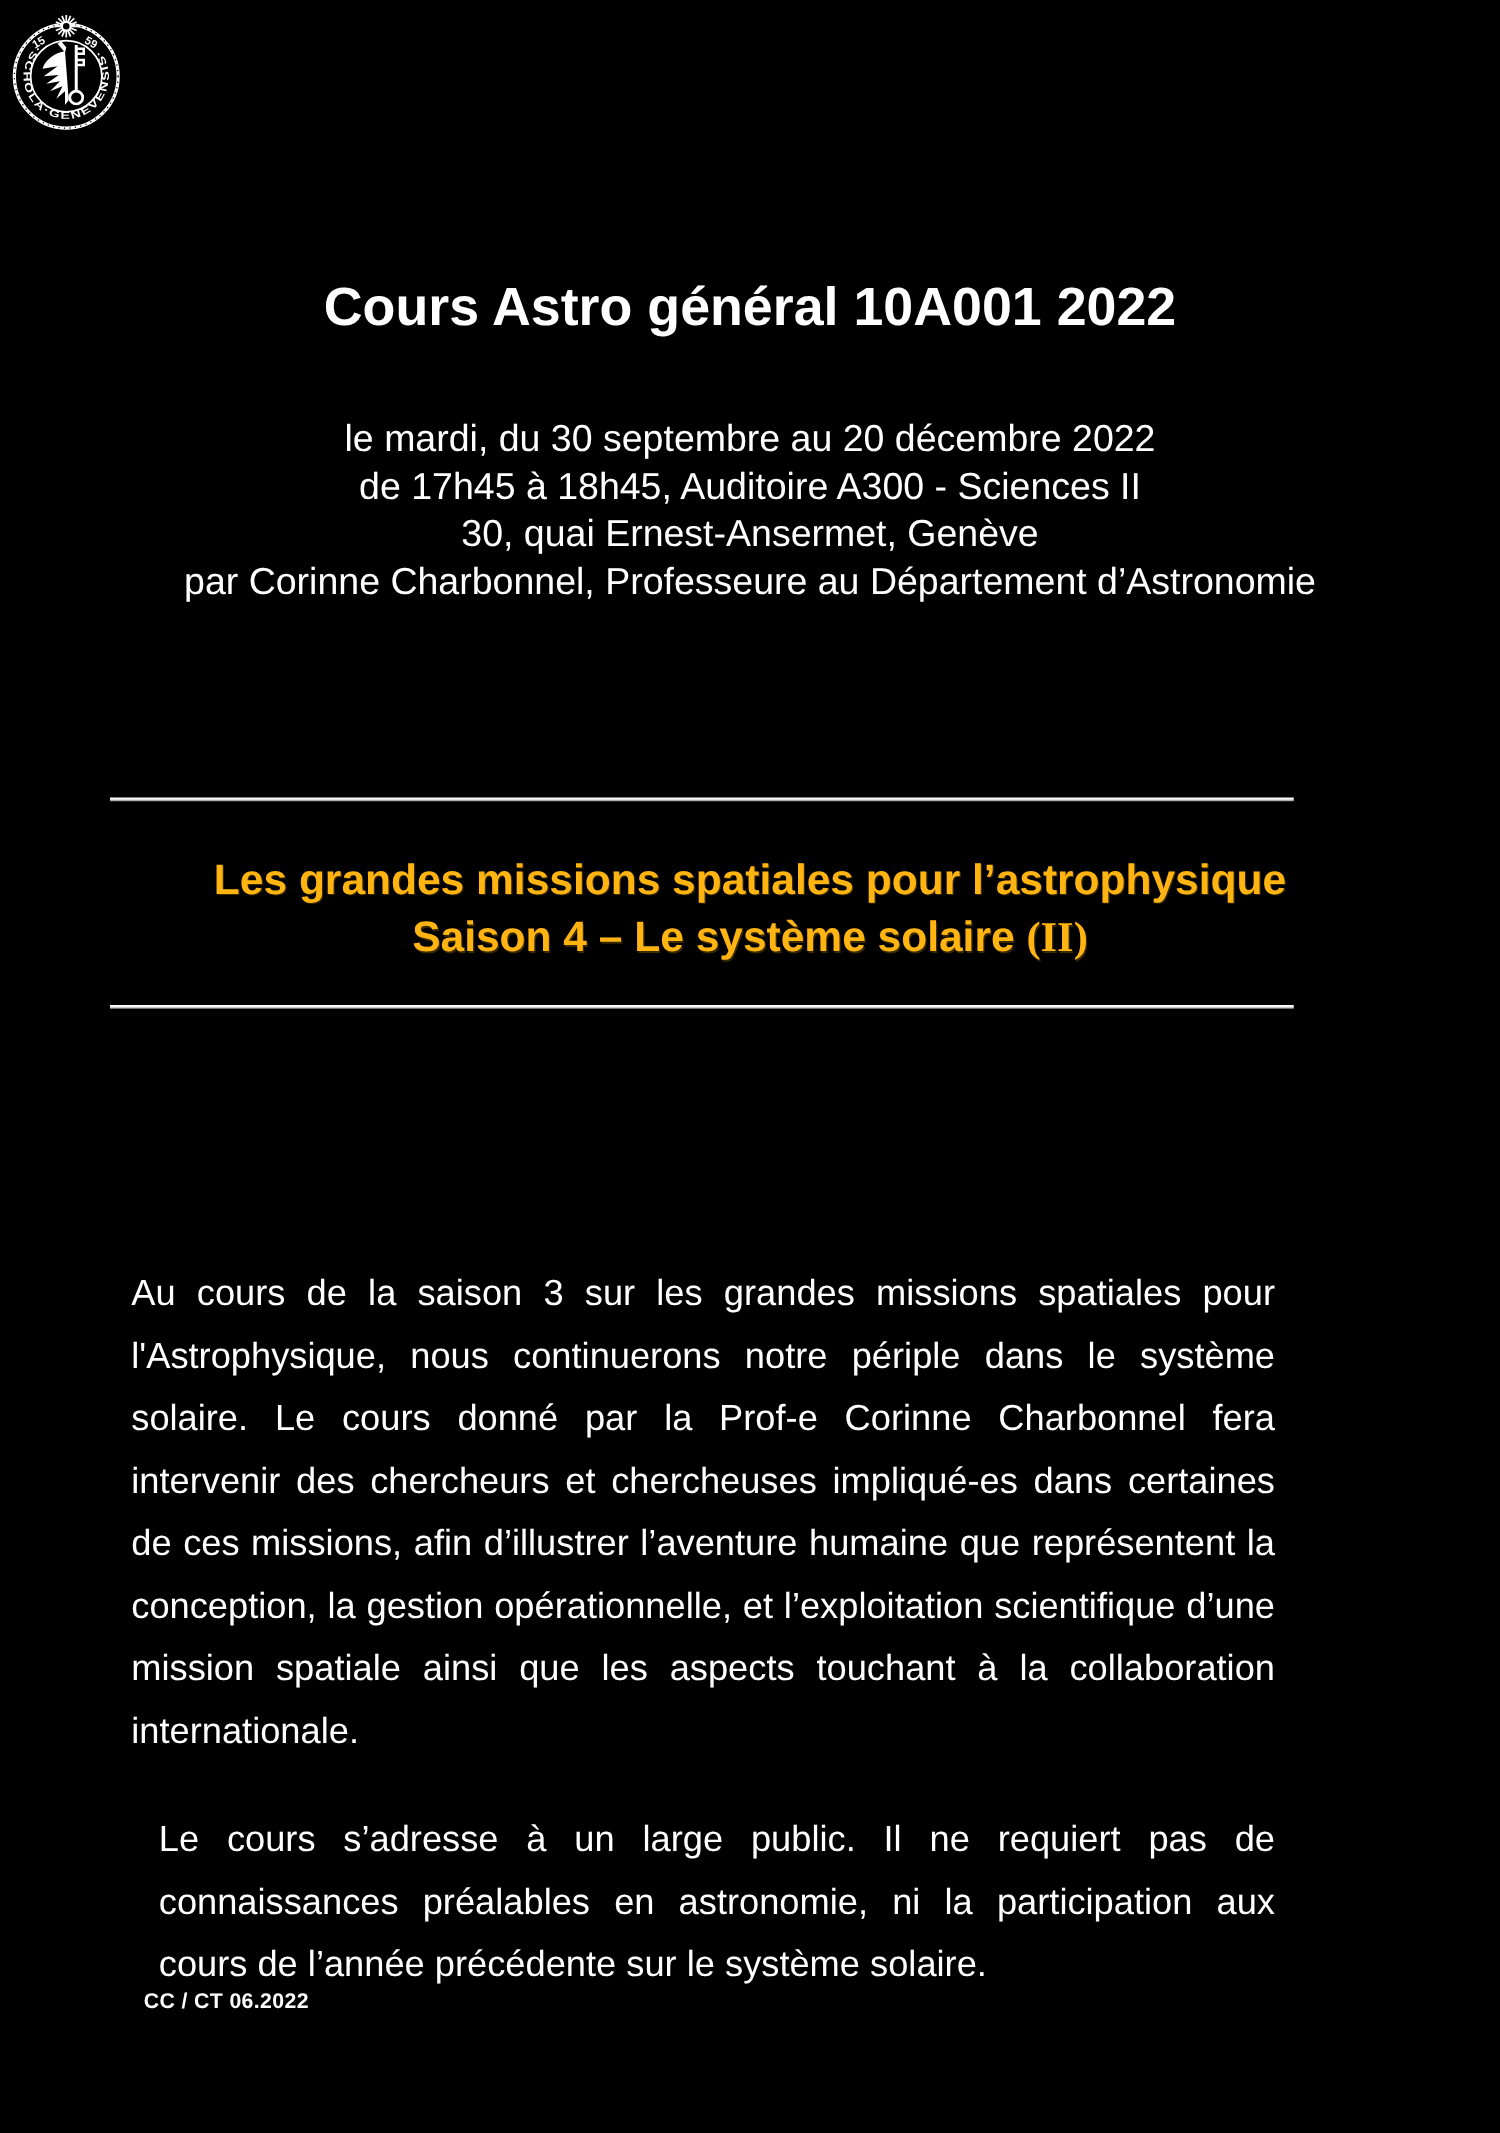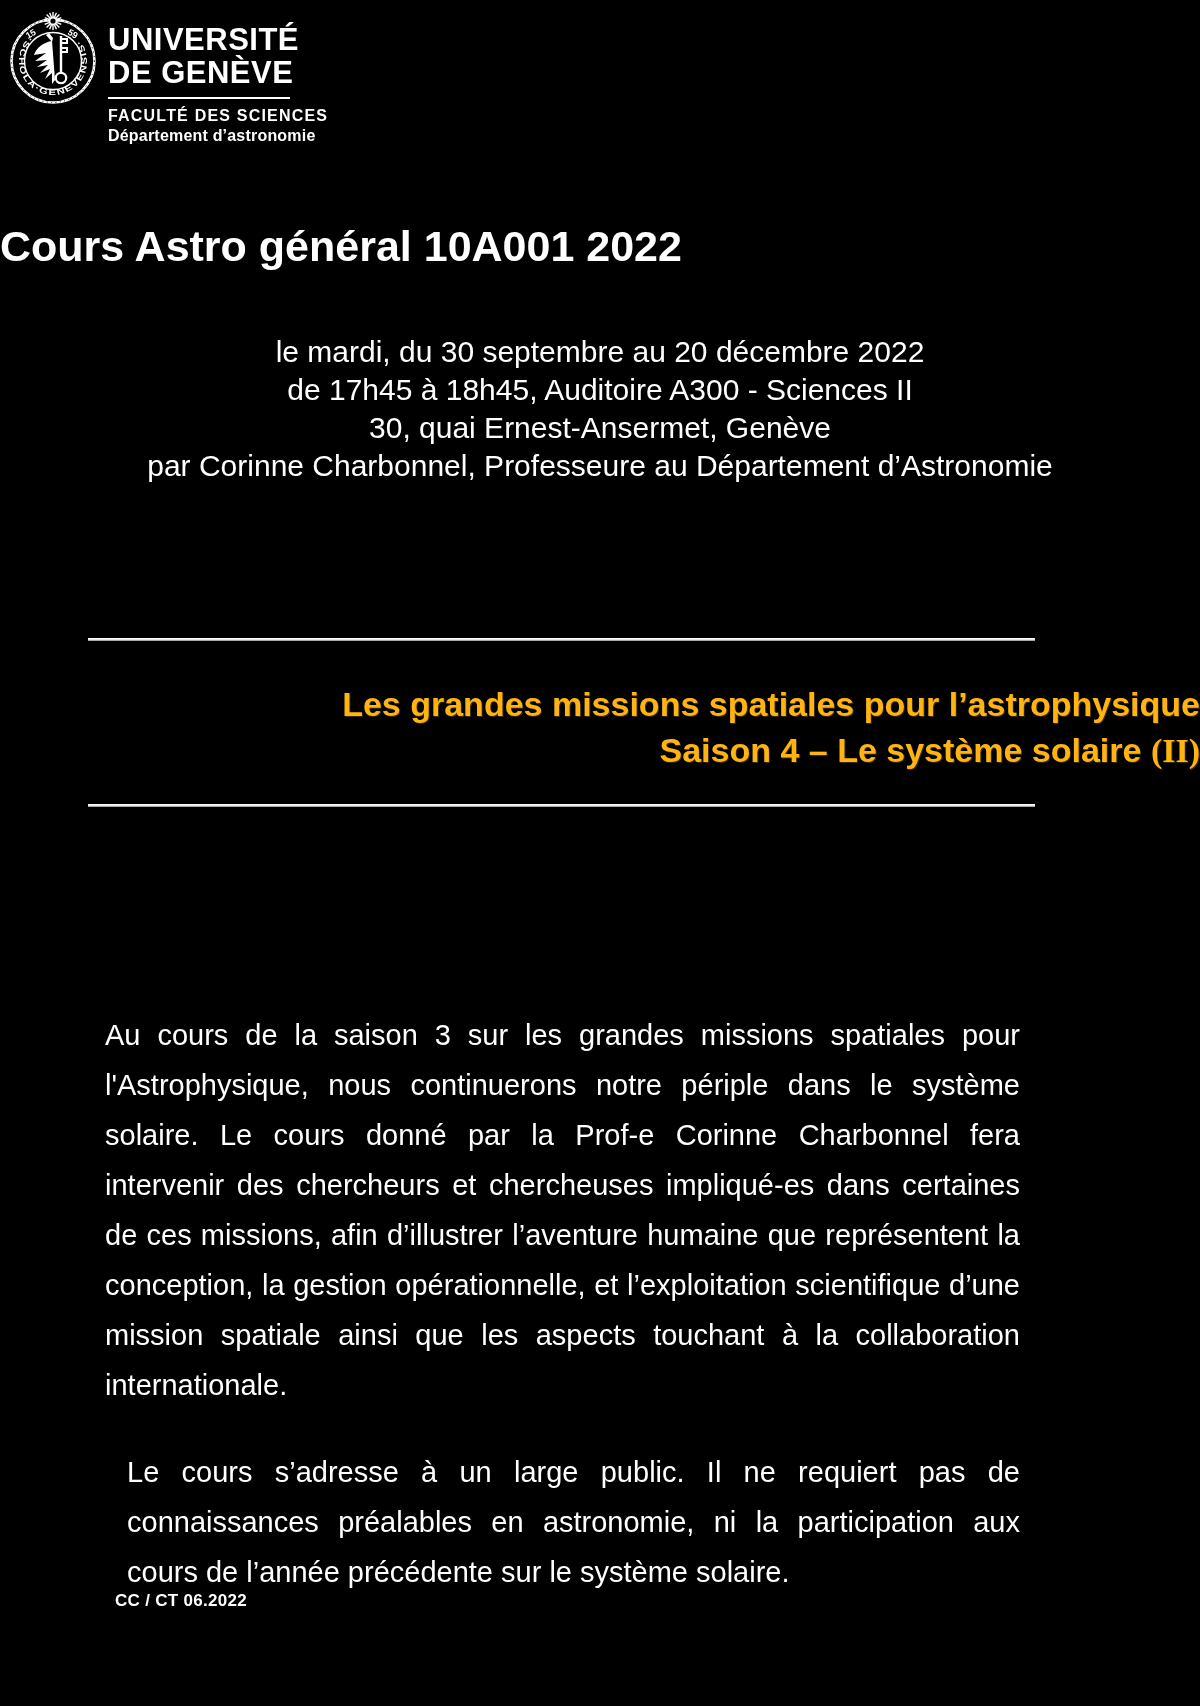--- a/index.html
+++ b/index.html
@@ -23,21 +23,21 @@
     font-size:31px;font-weight:bold;letter-spacing:0.5px;
     line-height:33px;color:#fff;
   }
   .logo-rule{width:182px;height:2px;background:#fff;margin:8px 0 7px 0;}
   .faculty{font-size:16px;font-weight:bold;letter-spacing:1.2px;line-height:19px;}
   .dept{font-size:16px;font-weight:bold;letter-spacing:0.2px;line-height:19px;margin-top:1px;}
 
   
   .course-title{
     position:absolute;top:222px;left:0;width:100%;
-    text-align:left;
+    text-align:center;
     font-size:43px;font-weight:bold;color:#fff;
   }
 
   
   .course-details{
     position:absolute;top:333px;left:0;width:100%;
     text-align:center;
     font-size:30px;line-height:38px;color:#fff;
   }
 
@@ -45,21 +45,21 @@
   .divider{
     position:absolute;left:88px;width:947px;height:3px;
     background:linear-gradient(to bottom,#ffffff 0%,#f2f2f2 45%,#8a8a8a 100%);
   }
   .divider-top{top:638px;}
   .divider-bottom{top:804px;}
 
   
   .section-heading{
     position:absolute;top:681px;left:0;width:100%;
-    text-align:right;
+    text-align:center;
     font-weight:bold;font-size:34px;line-height:46px;
     color:#FFB412;
     text-shadow:1px 1px 0 #3a2a00;
   }
   .roman-suffix{font-family:"Liberation Serif","DejaVu Serif",serif;font-weight:bold;margin-top:43px;}
 
   
   .body-text{
     position:absolute;top:1010px;left:105px;width:915px;
     font-size:29px;line-height:50px;color:#fff;
@@ -117,27 +117,20 @@
         <path d="M44 31 C36 32 28 38 26 45 L38 43 L27 51 L39 50 L29 57 L40 55 L32 63 L42 59 L37 69 L44 63 L44 74 L47 70 Z" fill="#fff"></path>
       </g>
 
       <g stroke="#fff" fill="none" stroke-width="2.4">
         <line x1="53" y1="26" x2="53" y2="62"></line>
         <circle cx="53" cy="68" r="5.2" stroke-width="2.2"></circle>
         <path d="M53 29 h6 v4 h-6" stroke-width="2"></path>
         <path d="M53 38 h6 v4 h-6" stroke-width="2"></path>
       </g>
     </svg>
-    <div class="logo-text">
-      <div class="uni-line">UNIVERSITÉ</div>
-      <div class="uni-line">DE GENÈVE</div>
-      <div class="logo-rule"></div>
-      <div class="faculty">FACULTÉ DES SCIENCES</div>
-      <div class="dept">Département d’astronomie</div>
-    </div>
   </div>
 
   <div class="course-title">Cours Astro général 10A001 2022</div>
 
   <div class="course-details">
     <div>le mardi, du 30 septembre au 20 décembre 2022</div>
     <div>de 17h45 à 18h45, Auditoire A300 - Sciences II</div>
     <div>30, quai Ernest-Ansermet, Genève</div>
     <div>par Corinne Charbonnel, Professeure au Département d’Astronomie</div>
   </div>

